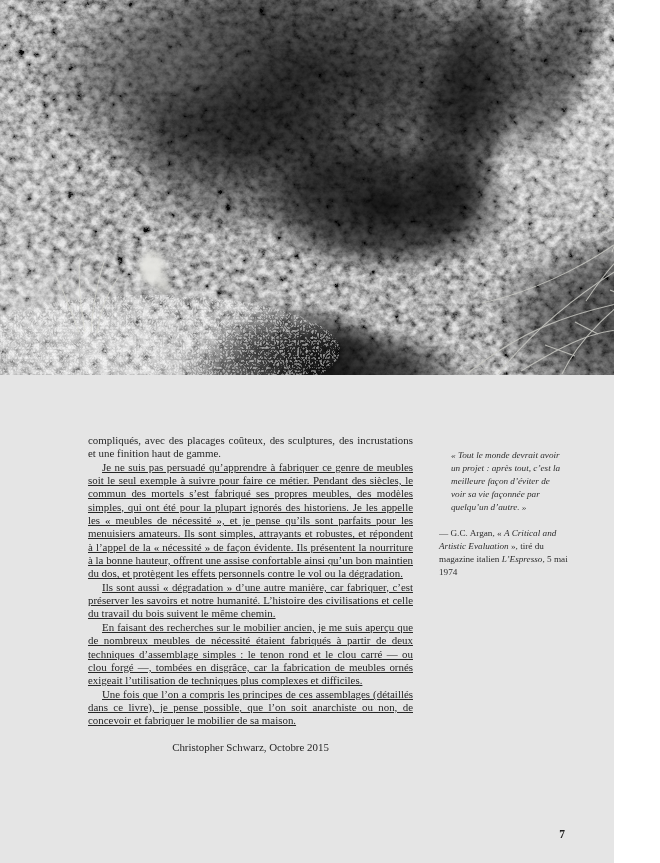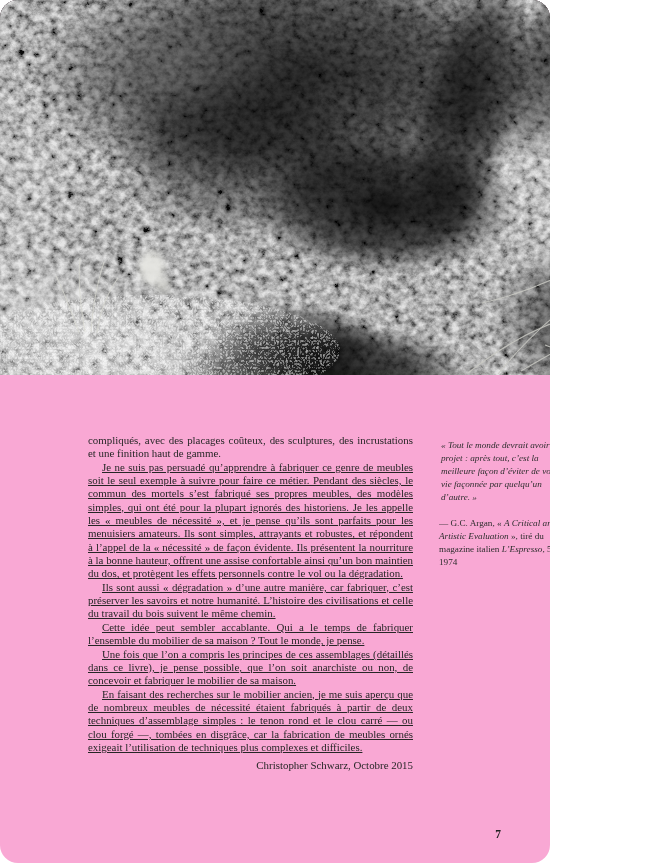--- a/index.html
+++ b/index.html
@@ -1,43 +1,42 @@
 <!DOCTYPE html>
 <html lang="fr"><head>
 <meta charset="utf-8">
 <style>
   html,body{margin:0;padding:0;background:#ffffff;}
   .page{
     position:relative;
-    width:550px;height:863px;
-    background:#f9a8d4;
+    width:614px;height:863px;
+    background:#e5e5e5;
     overflow:hidden;
     font-family:"Liberation Serif","DejaVu Serif",serif;
     color:#262626;
-    border-radius:18px;
   }
   .photo{
     position:absolute;left:0;top:0;width:660px;height:375px;
     background:#3c3c3c;
   }
   .photo svg{display:block;}
   .main-text{
     position:absolute;left:88px;top:434px;width:325px;
     font-size:10.9px;line-height:13.35px;
   }
   .main-text p{margin:0;text-align:justify;}
   .main-text p.ind{text-indent:14px;text-decoration:underline;}
   .signature{
-    margin-top:5px;text-align:right;font-size:10.9px;line-height:13.35px;font-family:Liberation Serif, serif;
+    margin-top:13px;text-align:center;font-size:10.9px;line-height:13.35px;font-family:Liberation Serif, serif;
   }
   .sidebar{
     position:absolute;left:439px;top:437px;width:134px;
     font-size:9.2px;line-height:13px;color:#2e2e2e;
   }
-  .pull-quote{font-style:italic;margin:2px;}
+  .pull-quote{font-style:italic;margin:12px;}
   .attribution{margin:13px 0 0 0;font-style:normal;}
   .attribution em{font-style:italic;}
   .page-number{
     position:absolute;right:49px;bottom:23px;
     font-size:11.5px;font-weight:700;color:#1f1f1f;
   }
 </style>
 </head>
 <body>
 
@@ -125,23 +124,22 @@
         <path d="M482 303 C 532 292 602 262 655 212"></path>
         <path d="M545 345 L 575 356 M575 322 L 598 334 M610 290 L 634 300 M598 210 L 622 224"></path>
       </g>
     </svg>
   </div>
 
   <div class="main-text">
     <p>compliqués, avec des placages coûteux, des sculptures, des incrustations et une finition haut de gamme.</p>
     <p class="ind">Je ne suis pas persuadé qu’apprendre à fabriquer ce genre de meubles soit le seul exemple à suivre pour faire ce métier. Pendant des siècles, le commun des mortels s’est fabriqué ses propres meubles, des modèles simples, qui ont été pour la plupart ignorés des historiens. Je les appelle les « meubles de nécessité », et je pense qu’ils sont parfaits pour les menuisiers amateurs. Ils sont simples, attrayants et robustes, et répondent à l’appel de la « nécessité » de façon évidente. Ils présentent la nourriture à la bonne hauteur, offrent une assise confortable ainsi qu’un bon maintien du dos, et protègent les effets personnels contre le vol ou la dégradation.</p>
     <p class="ind">Ils sont aussi « dégradation » d’une autre manière, car fabriquer, c’est préserver les savoirs et notre humanité. L’histoire des civilisations et celle du travail du bois suivent le même chemin.</p>
-    <p class="ind">Cette idée peut sembler accablante. Qui a le temps de fabriquer l’ensemble du mobilier de sa maison ? Tout le monde, je pense.</p>
+    <p class="ind">En faisant des recherches sur le mobilier ancien, je me suis aperçu que de nombreux meubles de nécessité étaient fabriqués à partir de deux techniques d’assemblage simples : le tenon rond et le clou carré — ou clou forgé —, tombées en disgrâce, car la fabrication de meubles ornés exigeait l’utilisation de techniques plus complexes et difficiles.</p>
     <p class="ind">Une fois que l’on a compris les principes de ces assemblages (détaillés dans ce livre), je pense possible, que l’on soit anarchiste ou non, de concevoir et fabriquer le mobilier de sa maison.</p>
-    <p class="ind">En faisant des recherches sur le mobilier ancien, je me suis aperçu que de nombreux meubles de nécessité étaient fabriqués à partir de deux techniques d’assemblage simples : le tenon rond et le clou carré — ou clou forgé —, tombées en disgrâce, car la fabrication de meubles ornés exigeait l’utilisation de techniques plus complexes et difficiles.</p>
     <div class="signature">Christopher Schwarz, Octobre 2015</div>
   </div>
 
   <div class="sidebar">
     <p class="pull-quote">« Tout le monde devrait avoir un projet : après tout, c’est la meilleure façon d’éviter de voir sa vie façonnée par quelqu’un d’autre. »</p>
     <p class="attribution"><span>— G.C. Argan, « </span><em>A Critical and Artistic Evaluation</em><span> », tiré du magazine italien </span><em>L’Espresso</em><span>, 5 mai 1974</span></p>
   </div>
 
   <div class="page-number">7</div>
 

